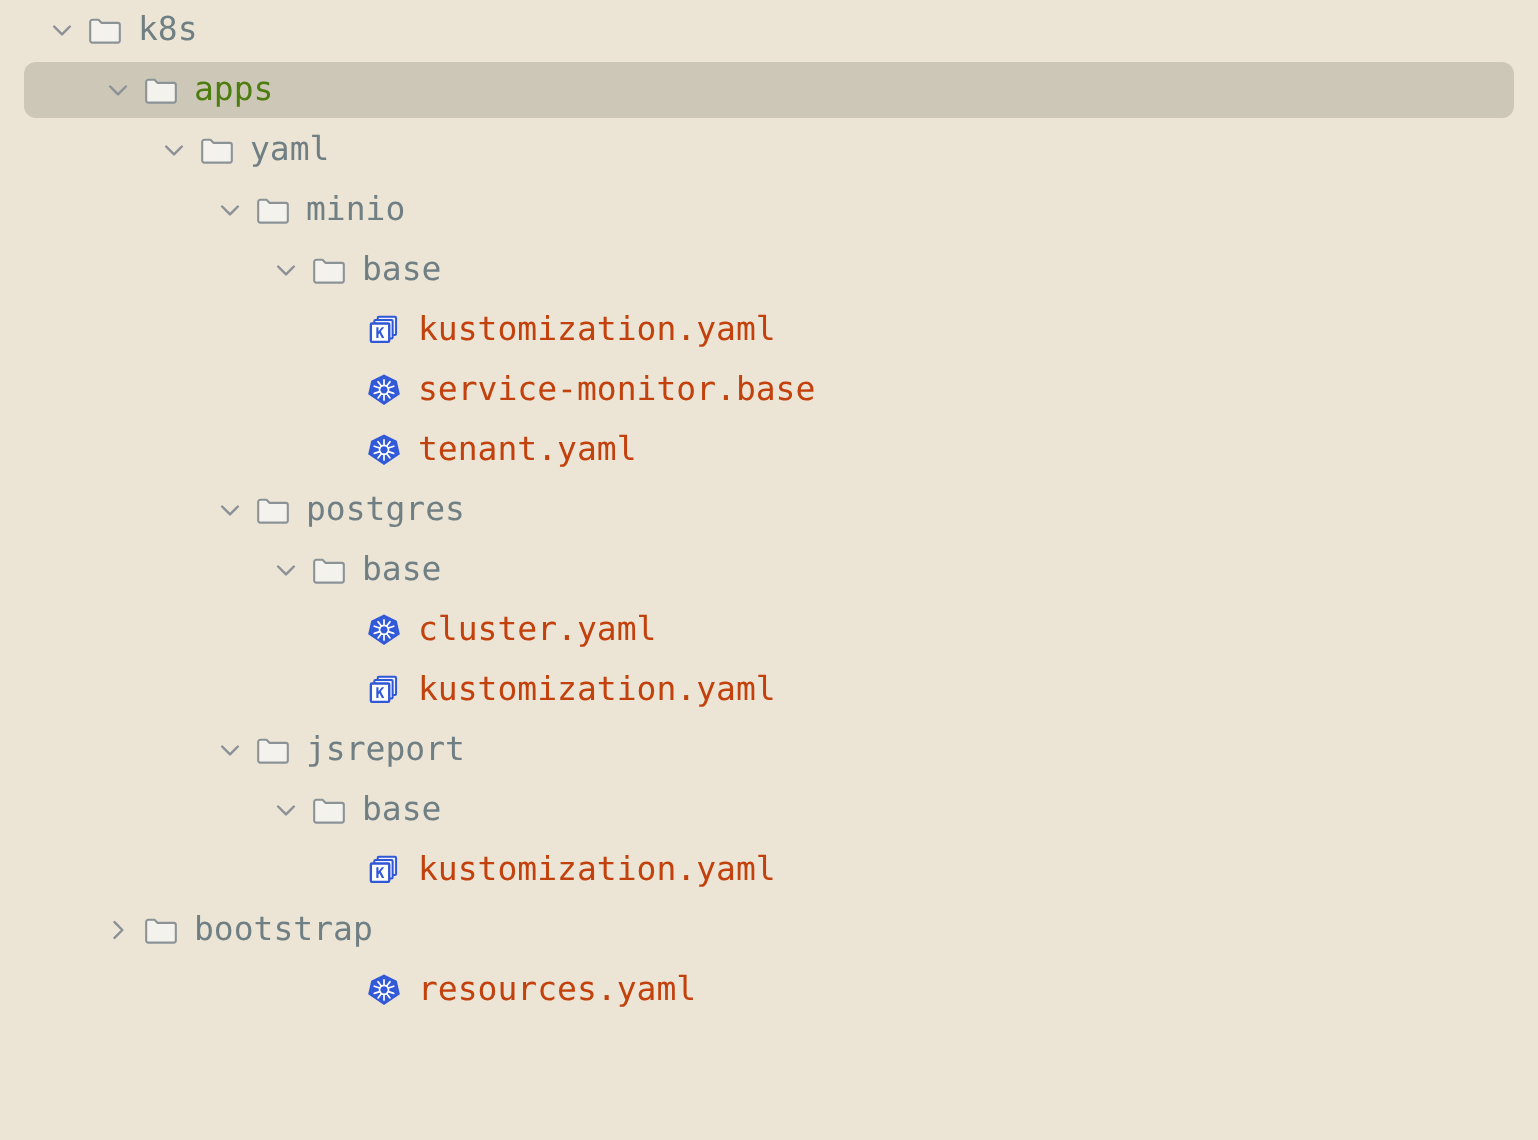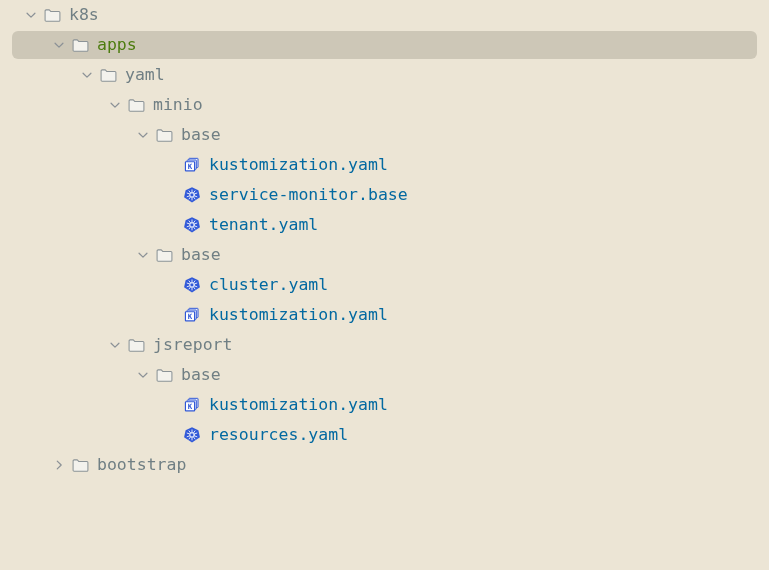--- a/index.html
+++ b/index.html
@@ -73,21 +73,21 @@
     z-index: 2;
     font-size: 16.5px;
     line-height: 20px;
     color: #707f84;
     letter-spacing: 0px;
   }
   .row.selected .label {
     color: #4d7c0f;
   }
   .row.file .label {
-    color: #0369a1;
+    color: #c2410c;
   }
 </style>
 </head>
 <body>
 
 <div id="tree">
     <div class="row folder">
       <div class="rowbg"></div>
       <div class="indent" style="width: 20px;"></div>
       <span class="twisty">
@@ -231,20 +231,35 @@
             <path d="M11.4 7.9 L13.3 5.4"></path>
             <path d="M13.3 14.4 L11.4 11.9"></path>
             <path d="M8.6 7.9 L6.7 5.4"></path>
           </g>
         </svg>
       </span>
       <span class="label">tenant.yaml</span>
     </div>
     <div class="row folder">
       <div class="rowbg"></div>
+      <div class="indent" style="width: 104px;"></div>
+      <span class="twisty">
+        <svg width="14" height="14" viewBox="0 0 16 16" fill="none" stroke="#8b9196" stroke-width="1.4" stroke-linecap="round" stroke-linejoin="round">
+          <path d="M3.5 6 L8 10.5 L12.5 6"></path>
+        </svg>
+      </span>
+      <span class="icon">
+        <svg width="19" height="19" viewBox="0 0 20 20">
+          <path d="M2.2 5.2 a1.1 1.1 0 0 1 1.1-1.1 h3.3 l1.5 1.6 h8.6 a1.1 1.1 0 0 1 1.1 1.1 v8.2 a1.1 1.1 0 0 1-1.1 1.1 H3.3 a1.1 1.1 0 0 1-1.1-1.1 Z" fill="#f3f2ed" stroke="#8b9397" stroke-width="1.1" stroke-linejoin="round"></path>
+        </svg>
+      </span>
+      <span class="label">postgres</span>
+    </div>
+    <div class="row folder">
+      <div class="rowbg"></div>
       <div class="indent" style="width: 132px;"></div>
       <span class="twisty">
         <svg width="14" height="14" viewBox="0 0 16 16" fill="none" stroke="#8b9196" stroke-width="1.4" stroke-linecap="round" stroke-linejoin="round">
           <path d="M3.5 6 L8 10.5 L12.5 6"></path>
         </svg>
       </span>
       <span class="icon">
         <svg width="19" height="19" viewBox="0 0 20 20">
           <path d="M2.2 5.2 a1.1 1.1 0 0 1 1.1-1.1 h3.3 l1.5 1.6 h8.6 a1.1 1.1 0 0 1 1.1 1.1 v8.2 a1.1 1.1 0 0 1-1.1 1.1 H3.3 a1.1 1.1 0 0 1-1.1-1.1 Z" fill="#f3f2ed" stroke="#8b9397" stroke-width="1.1" stroke-linejoin="round"></path>
         </svg>
@@ -338,20 +353,35 @@
       <span class="icon">
         <svg width="18" height="18" viewBox="0 0 20 20">
           <rect x="6.5" y="2.6" width="10.2" height="10.2" rx="0.6" fill="#eef0fb" stroke="#2f57d6" stroke-width="1.1"></rect>
           <rect x="4.6" y="4.5" width="10.2" height="10.2" rx="0.6" fill="#eef0fb" stroke="#2f57d6" stroke-width="1.1"></rect>
           <rect x="2.7" y="6.4" width="10.2" height="10.2" rx="0.6" fill="#ffffff" stroke="#2f57d6" stroke-width="1.3"></rect>
           <text x="7.8" y="14.2" text-anchor="middle" font-family="DejaVu Sans Mono, monospace" font-size="8.2" font-weight="bold" fill="#2f57d6">K</text>
         </svg>
       </span>
       <span class="label">kustomization.yaml</span>
     </div>
+    <div class="row folder">
+      <div class="rowbg"></div>
+      <div class="indent" style="width: 48px;"></div>
+      <span class="twisty">
+        <svg width="14" height="14" viewBox="0 0 16 16" fill="none" stroke="#8b9196" stroke-width="1.4" stroke-linecap="round" stroke-linejoin="round">
+          <path d="M6 3.5 L10.5 8 L6 12.5"></path>
+        </svg>
+      </span>
+      <span class="icon">
+        <svg width="19" height="19" viewBox="0 0 20 20">
+          <path d="M2.2 5.2 a1.1 1.1 0 0 1 1.1-1.1 h3.3 l1.5 1.6 h8.6 a1.1 1.1 0 0 1 1.1 1.1 v8.2 a1.1 1.1 0 0 1-1.1 1.1 H3.3 a1.1 1.1 0 0 1-1.1-1.1 Z" fill="#f3f2ed" stroke="#8b9397" stroke-width="1.1" stroke-linejoin="round"></path>
+        </svg>
+      </span>
+      <span class="label">bootstrap</span>
+    </div>
     <div class="row file">
       <div class="rowbg"></div>
       <div class="indent" style="width: 160px;"></div>
       <span class="twisty empty">
         <svg width="14" height="14" viewBox="0 0 16 16" fill="none" stroke="#8b9196" stroke-width="1.4" stroke-linecap="round" stroke-linejoin="round">
           <path d="M3.5 6 L8 10.5 L12.5 6"></path>
         </svg>
       </span>
       <span class="icon">
         <svg width="18" height="18" viewBox="0 0 20 20">
@@ -366,28 +396,13 @@
             <path d="M7.6 10.9 L4.6 11.9"></path>
             <path d="M6.7 14.4 L8.6 11.9"></path>
             <path d="M11.4 7.9 L13.3 5.4"></path>
             <path d="M13.3 14.4 L11.4 11.9"></path>
             <path d="M8.6 7.9 L6.7 5.4"></path>
           </g>
         </svg>
       </span>
       <span class="label">resources.yaml</span>
     </div>
-    <div class="row folder">
-      <div class="rowbg"></div>
-      <div class="indent" style="width: 48px;"></div>
-      <span class="twisty">
-        <svg width="14" height="14" viewBox="0 0 16 16" fill="none" stroke="#8b9196" stroke-width="1.4" stroke-linecap="round" stroke-linejoin="round">
-          <path d="M6 3.5 L10.5 8 L6 12.5"></path>
-        </svg>
-      </span>
-      <span class="icon">
-        <svg width="19" height="19" viewBox="0 0 20 20">
-          <path d="M2.2 5.2 a1.1 1.1 0 0 1 1.1-1.1 h3.3 l1.5 1.6 h8.6 a1.1 1.1 0 0 1 1.1 1.1 v8.2 a1.1 1.1 0 0 1-1.1 1.1 H3.3 a1.1 1.1 0 0 1-1.1-1.1 Z" fill="#f3f2ed" stroke="#8b9397" stroke-width="1.1" stroke-linejoin="round"></path>
-        </svg>
-      </span>
-      <span class="label">bootstrap</span>
-    </div>
   </div>
 
 </body></html>

